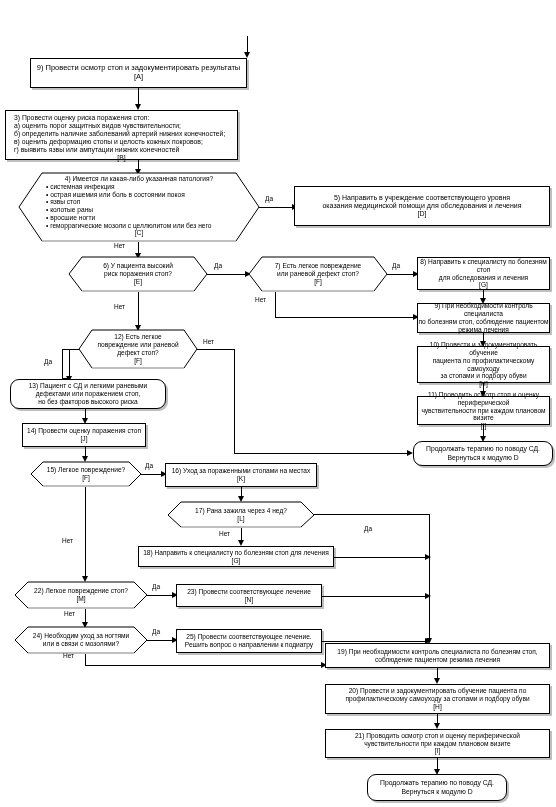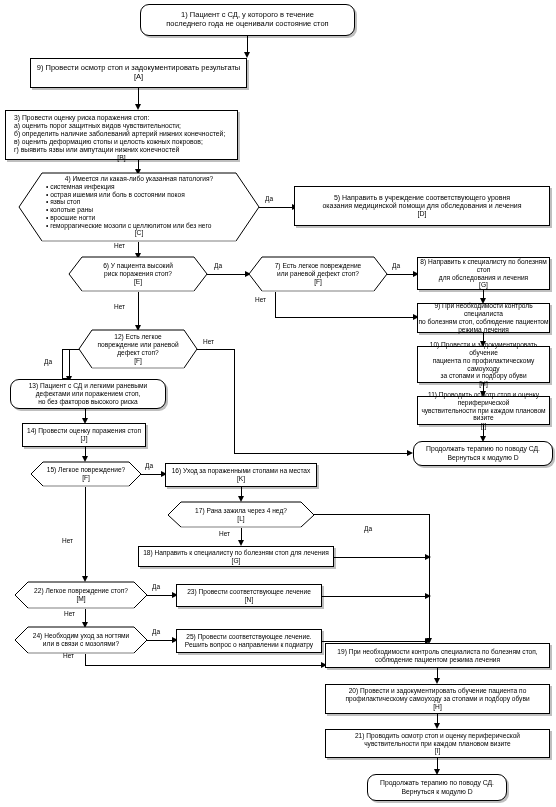--- a/index.html
+++ b/index.html
@@ -19,24 +19,20 @@
   .arrow.down{border-left:3.5px solid transparent;border-right:3.5px solid transparent;border-top:6px solid #000;}
   .arrow.right{border-top:3.5px solid transparent;border-bottom:3.5px solid transparent;border-left:6px solid #000;}
   .list{display:block;text-align:left;white-space:pre-line;width:100%;padding-left:6px;box-sizing:border-box;}
   .ctr{display:block;text-align:center;width:100%;}
 </style>
 </head>
 <body>
 
 <div id="canvas">
 
-  <div class="node round" style="left:140px;top:4px;width:215px;height:32px;font-size:7.5px;">
-    <span>1) Пациент с СД, у которого в течение
-последнего года не оценивали состояние стоп</span>
-  </div>
   <div class="ln vline" style="left:247px;top:36px;height:19px;"></div>
   <div class="arrow down" style="left:243.5px;top:52px;"></div>
 
   <div class="node rect" style="left:30px;top:58px;width:217px;height:30px;font-size:7.5px;">
     <span>9) Провести осмотр стоп и задокументировать результаты
 [A]</span>
   </div>
   <div class="ln vline" style="left:138px;top:88px;height:19px;"></div>
   <div class="arrow down" style="left:134.5px;top:104px;"></div>
 

